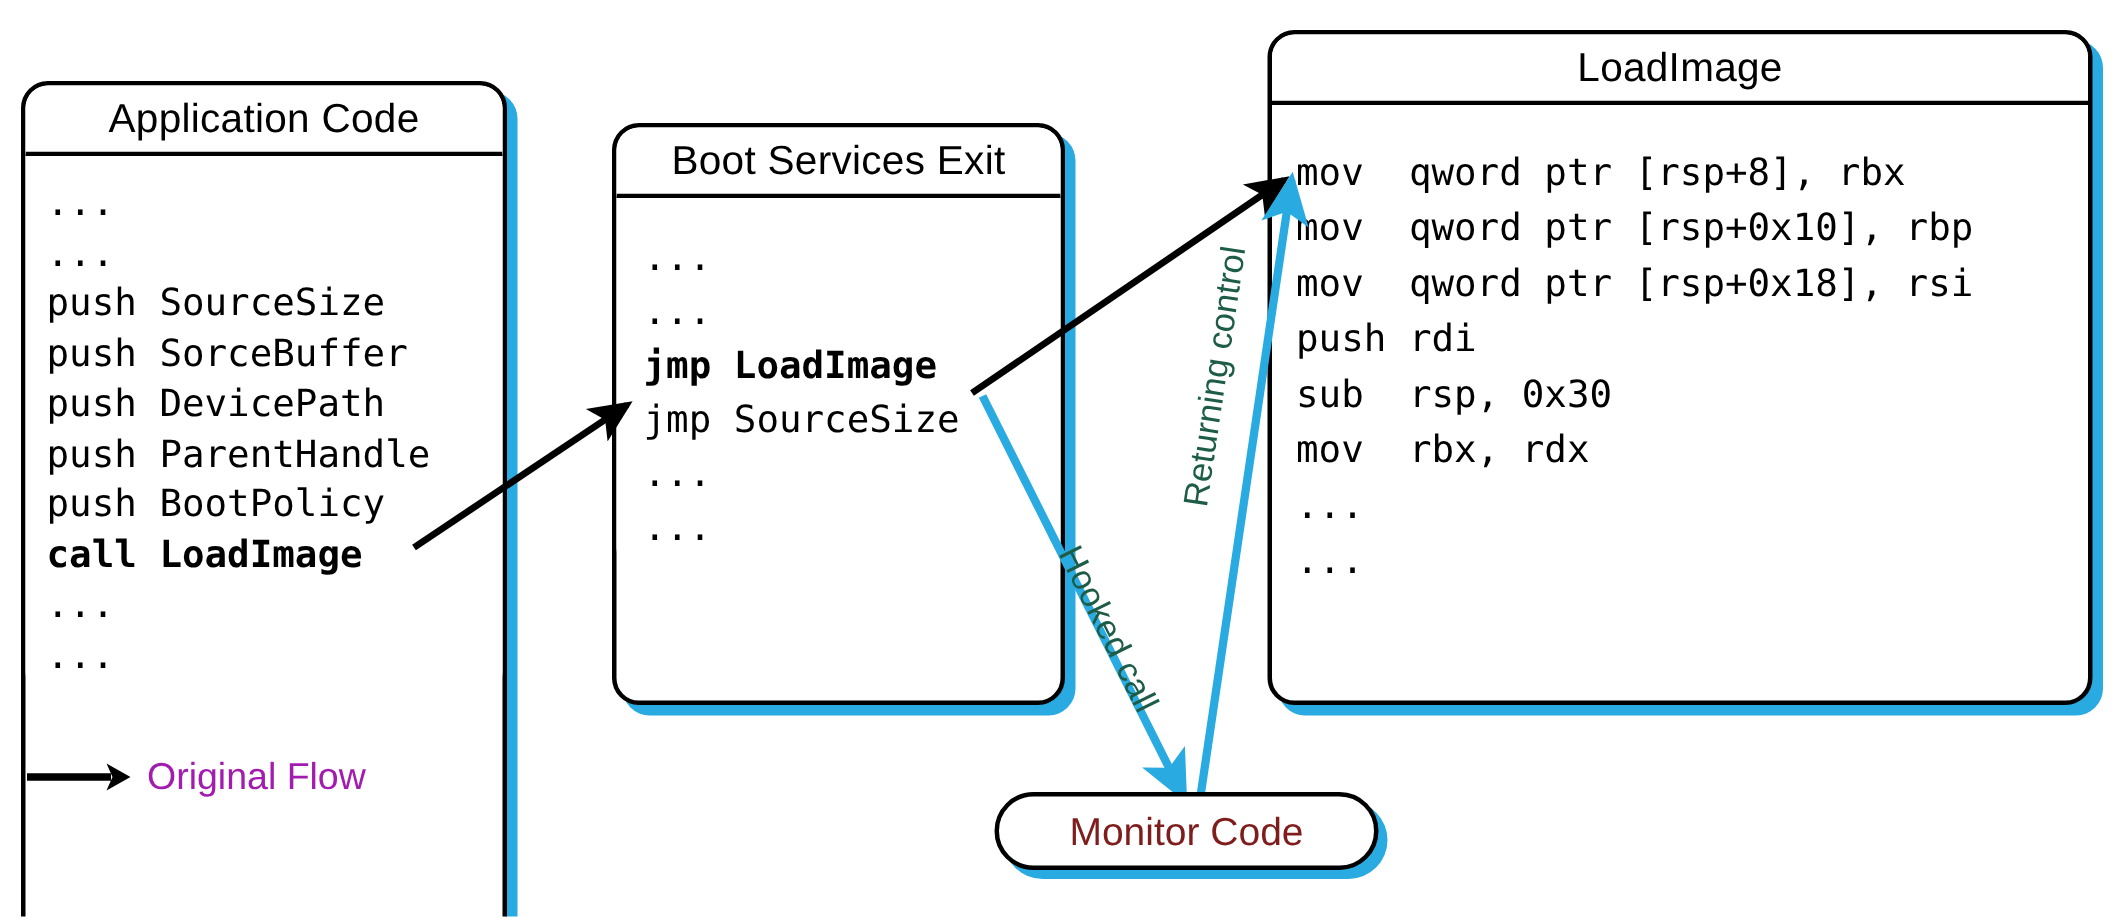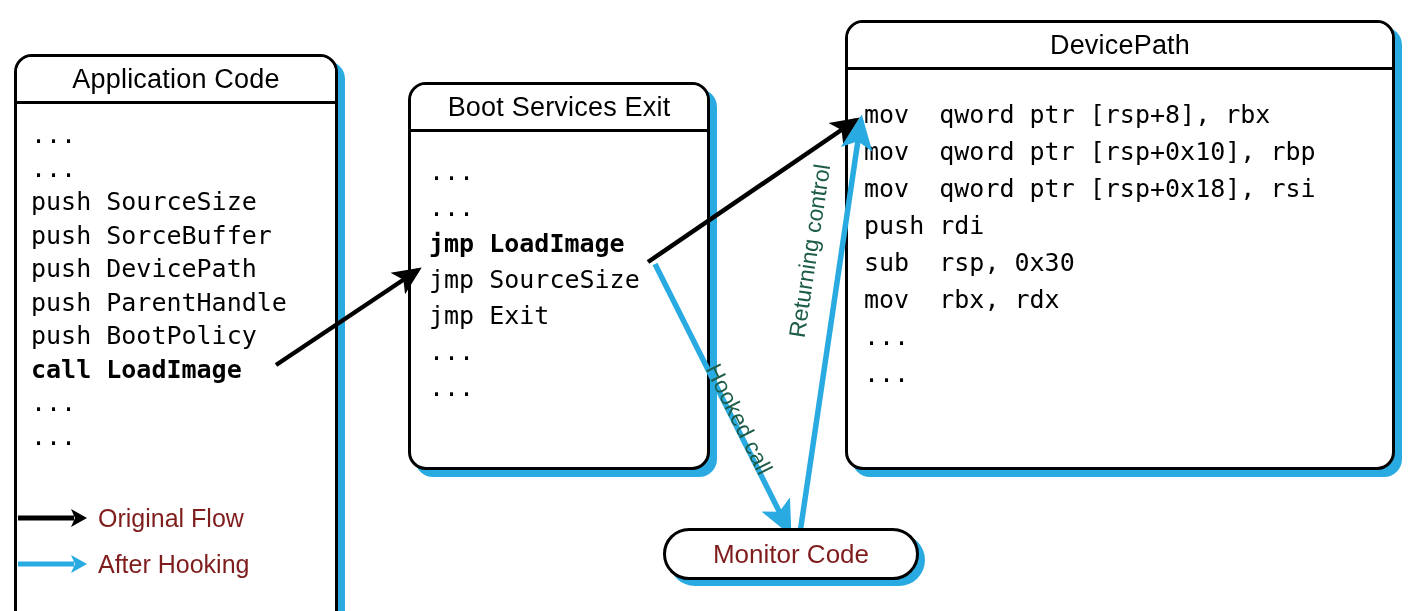--- a/index.html
+++ b/index.html
@@ -115,21 +115,21 @@
     height: 46px;
   }
   .legend-swatch {
     width: 72px;
     height: 24px;
     flex: 0 0 72px;
   }
   .legend-label {
     font-family: "Liberation Sans", sans-serif;
     font-size: 25px;
-    color: #7f1d1d;
+    color: #a21caf;
     margin-left: 10px;
     white-space: nowrap;
   }
 
   
   .edge-label {
     position: absolute;
     font-family: "Liberation Sans", sans-serif;
     font-size: 23px;
     color: #1d5c47;
@@ -155,25 +155,25 @@
 
   <svg id="arrows-under" viewBox="0 0 1410 611" xmlns="http://www.w3.org/2000/svg"></svg>
 
   <div class="panel" id="panel-app">
     <div class="panel-title">Application Code</div>
     <div class="panel-body" id="app-body"><div class="code-line">...</div><div class="code-line">...</div><div class="code-line">push SourceSize</div><div class="code-line">push SorceBuffer</div><div class="code-line">push DevicePath</div><div class="code-line">push ParentHandle</div><div class="code-line">push BootPolicy</div><div class="code-line bold">call LoadImage</div><div class="code-line">...</div><div class="code-line">...</div></div>
   </div>
 
   <div class="panel" id="panel-bst">
     <div class="panel-title">Boot Services Exit</div>
-    <div class="panel-body" id="bst-body"><div class="code-line">...</div><div class="code-line">...</div><div class="code-line bold">jmp LoadImage</div><div class="code-line">jmp SourceSize</div><div class="code-line">jmp Exit</div><div class="code-line">...</div><div class="code-line">...</div></div>
+    <div class="panel-body" id="bst-body"><div class="code-line">...</div><div class="code-line">...</div><div class="code-line bold">jmp LoadImage</div><div class="code-line">jmp SourceSize</div><div class="code-line">...</div><div class="code-line">...</div></div>
   </div>
 
   <div class="panel" id="panel-load">
-    <div class="panel-title">DevicePath</div>
+    <div class="panel-title">LoadImage</div>
     <div class="panel-body" id="load-body"><div class="code-line">mov  qword ptr [rsp+8], rbx</div><div class="code-line">mov  qword ptr [rsp+0x10], rbp</div><div class="code-line">mov  qword ptr [rsp+0x18], rsi</div><div class="code-line">push rdi</div><div class="code-line">sub  rsp, 0x30</div><div class="code-line">mov  rbx, rdx</div><div class="code-line">...</div><div class="code-line">...</div></div>
   </div>
 
   <div id="monitor-code">
     <span class="label">Monitor Code</span>
   </div>
 
   <svg id="arrows" viewBox="0 0 1410 611" xmlns="http://www.w3.org/2000/svg">
     <defs>
       <marker id="ah-black" markerWidth="7" markerHeight="7" refX="5.4" refY="3.1" orient="auto" markerUnits="strokeWidth">
@@ -197,22 +197,15 @@
   <div class="edge-label" id="label-returning-control">Returning control</div>
 
   <div id="legend">
     <div class="legend-row">
       <svg class="legend-swatch" viewBox="0 0 72 24" xmlns="http://www.w3.org/2000/svg">
         <line x1="2" y1="12" x2="58" y2="12" stroke="#000000" stroke-width="5"></line>
         <path d="M55,3 L71,12 L55,21 L59,12 Z" fill="#000000"></path>
       </svg>
       <span class="legend-label">Original Flow</span>
     </div>
-    <div class="legend-row">
-      <svg class="legend-swatch" viewBox="0 0 72 24" xmlns="http://www.w3.org/2000/svg">
-        <line x1="2" y1="12" x2="58" y2="12" stroke="#29abe2" stroke-width="5"></line>
-        <path d="M55,3 L71,12 L55,21 L59,12 Z" fill="#29abe2"></path>
-      </svg>
-      <span class="legend-label">After Hooking</span>
-    </div>
   </div>
 
 </div>
 
 </body></html>

